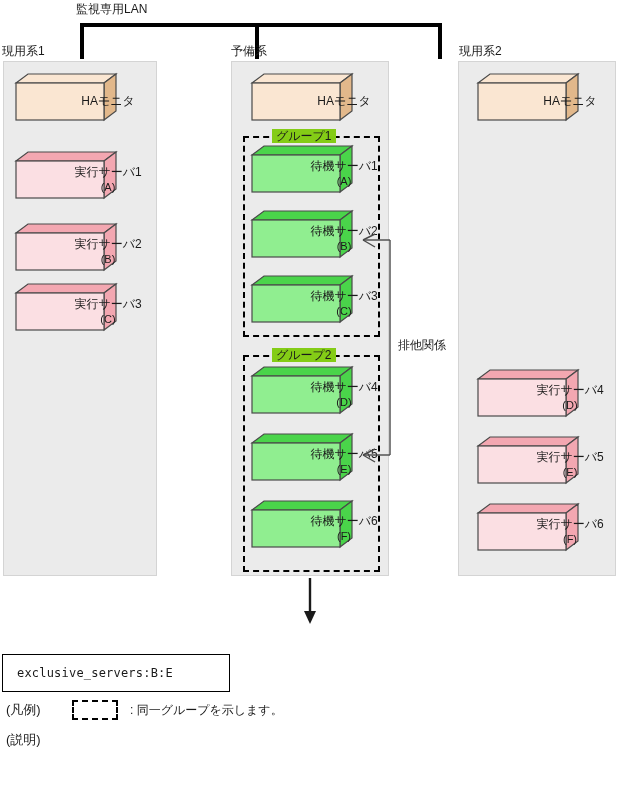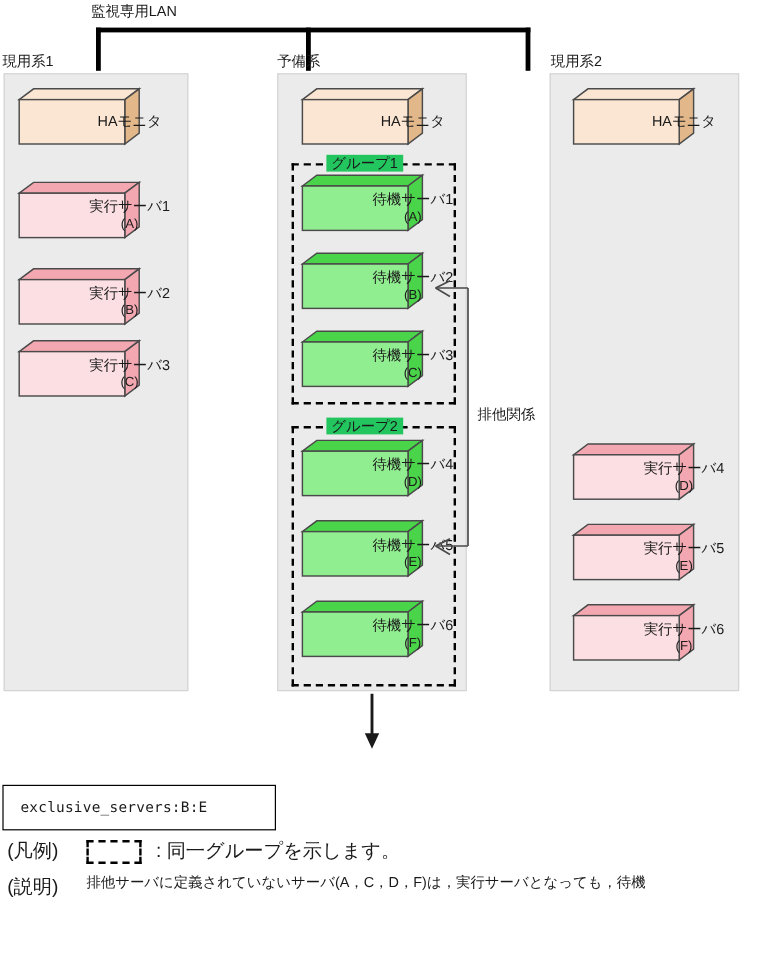--- a/index.html
+++ b/index.html
@@ -103,21 +103,21 @@
   .box3d .label .sub { font-size: 11px; }
   .box3d.ha .label { height: 37px; }
 
   
   .group-frame {
     position: absolute;
     border: 2px dashed #000;
   }
   .group-label {
     position: absolute;
-    background: #22c55e;
+    background: #84cc16;
     font-size: 12px;
     line-height: 14px;
     padding: 0 4px;
     white-space: nowrap;
   }
 
   
   .excl-label {
     position: absolute;
     left: 398px;
@@ -152,35 +152,35 @@
     font-family: "DejaVu Sans Mono", "Liberation Mono", monospace;
     font-size: 12px;
     line-height: 16px;
     letter-spacing: 0.2px;
     white-space: nowrap;
   }
 
   
   .note-key {
     position: absolute;
-    font-size: 16px;
+    font-size: 13px;
     line-height: 16px;
     white-space: nowrap;
   }
   .legend-key   { left: 6px;  top: 702px; }
   .legend-swatch {
     position: absolute;
     left: 72px;
     top: 700px;
     width: 46px;
     height: 20px;
     border: 2px dashed #000;
     box-sizing: border-box;
   }
-  .legend-text  { position: absolute; left: 130px; top: 702px; font-size: 16px; line-height: 16px; white-space: nowrap; }
+  .legend-text  { position: absolute; left: 130px; top: 702px; font-size: 12px; line-height: 16px; white-space: nowrap; }
 
   .expl-key     { left: 6px;  top: 732px; }
   .expl-lines   {
     position: absolute;
     left: 72px;
     top: 727px;
     width: 556px;
     font-size: 12px;
     line-height: 17.5px;
   }
@@ -401,16 +401,15 @@
   <div class="def-box">
     <div class="code">exclusive_servers:B:E</div>
   </div>
 
   <div class="note-key legend-key">(凡例)</div>
   <div class="legend-swatch"></div>
   <div class="legend-text">: 同一グループを示します。</div>
 
   <div class="note-key expl-key">(説明)</div>
   <div class="expl-lines">
-    <div>排他サーバに定義されていないサーバ(A，C，D，F)は，実行サーバとなっても，待機</div>
   </div>
 
 </div>
 
 </body></html>

